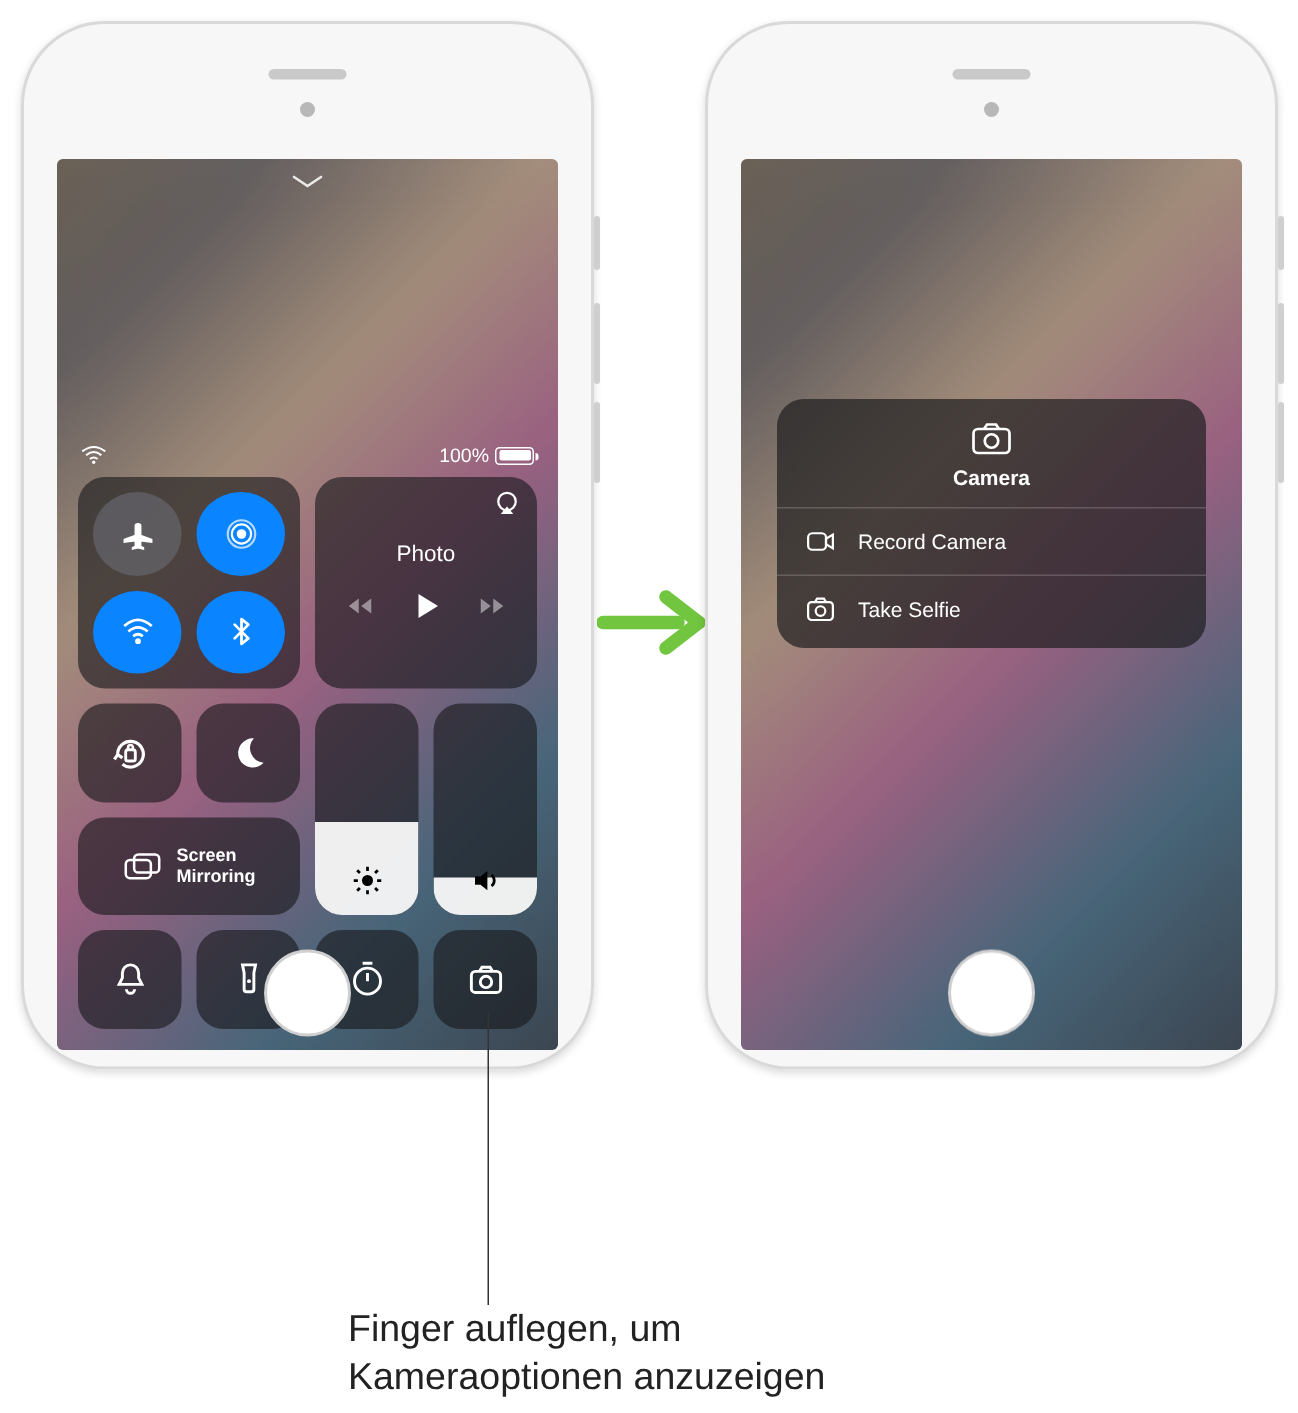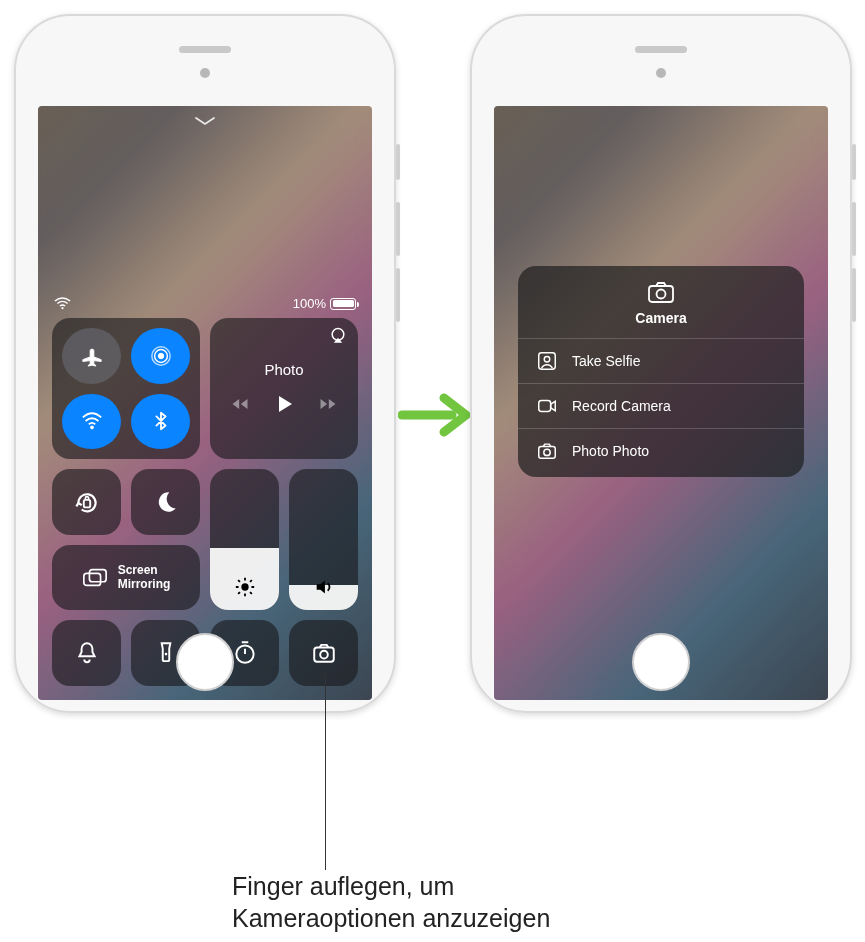--- a/index.html
+++ b/index.html
@@ -429,40 +429,32 @@
           <svg viewBox="0 0 28 24">
             <rect x="2" y="6" width="24" height="16" rx="3" fill="none" stroke="#fff" stroke-width="1.8"></rect>
             <path d="M9 6l2-3h6l2 3" stroke="#fff" stroke-width="1.8" fill="none"></path>
             <circle cx="14" cy="14" r="4.5" fill="none" stroke="#fff" stroke-width="1.8"></circle>
           </svg>
           <div class="title">Camera</div>
         </div>
 
         <div class="cam-row">
           <svg viewBox="0 0 24 24">
-            <rect x="3" y="3" width="18" height="18" rx="3"></rect>
-            <circle cx="12" cy="10" r="3"></circle>
-            <path d="M6 20c1.5-3 4-4 6-4s4.5 1 6 4"></path>
-          </svg>
-          <span>Take Selfie</span>
-        </div>
-        <div class="cam-row">
-          <svg viewBox="0 0 24 24">
             <rect x="3" y="6" width="13" height="12" rx="3"></rect>
             <path d="M16 10l5-3v10l-5-3z"></path>
           </svg>
           <span>Record Camera</span>
         </div>
         <div class="cam-row">
           <svg viewBox="0 0 24 24">
             <rect x="3" y="7" width="18" height="13" rx="2.5"></rect>
             <path d="M8 7l1.5-2.5h5L16 7"></path>
             <circle cx="12" cy="13.5" r="3.5"></circle>
           </svg>
-          <span>Photo Photo</span>
+          <span>Take Selfie</span>
         </div>
       </div>
     </div>
 
     <div class="home-btn"></div>
   </div>
 
   <div class="callout-line"></div>
   <div class="callout-text">
     <span>Finger auflegen, um</span><br>

